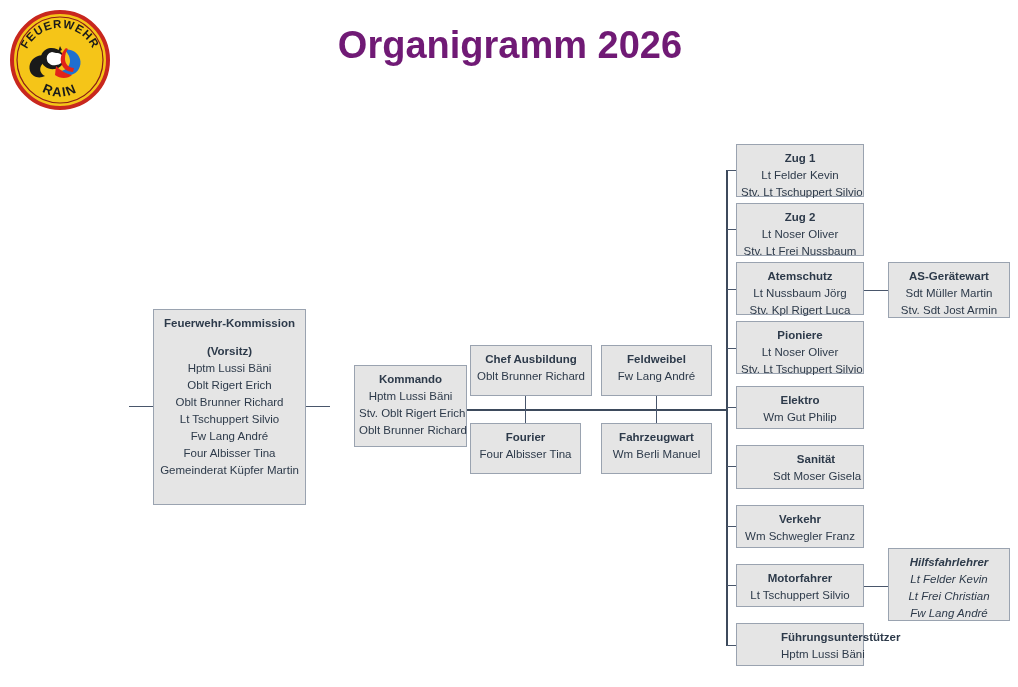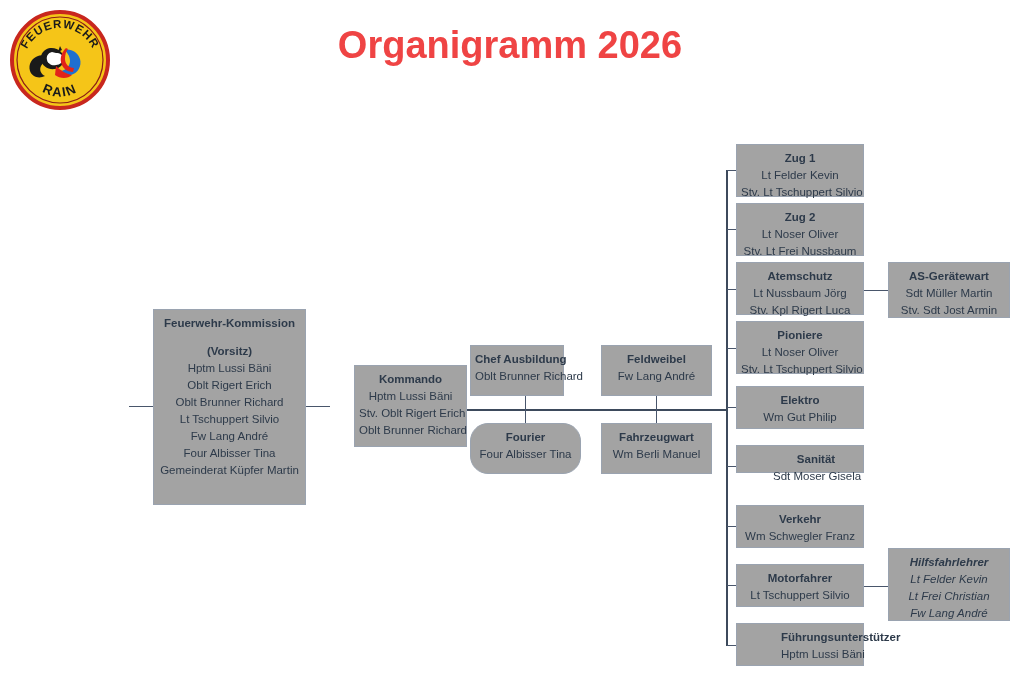--- a/index.html
+++ b/index.html
@@ -30,31 +30,31 @@
 
   
   #title {
     position: absolute;
     left: 150px;
     top: 24px;
     width: 720px;
     text-align: center;
     font-size: 38px;
     font-weight: bold;
-    color: #ef4444;
+    color: #701a75;
     letter-spacing: 0px;
     white-space: nowrap;
   }
 
   
   .node {
     position: absolute;
     box-sizing: border-box;
     border: 1px solid #9aa3b0;
-    background: #a3a3a3;
+    background: #e5e5e5;
     color: #2d3a4a;
     font-size: 11.5px;
     line-height: 17px;
     text-align: center;
     padding: 5px 4px;
     z-index: 3;
   }
   .node .ttl {
     font-weight: bold;
     display: block;
@@ -162,26 +162,26 @@
     <span class="ln">Gemeinderat Küpfer Martin</span>
   </div>
 
   <div class="node" style="left:330px; top:365px; width:113px; height:82px;margin-left:24px;">
     <span class="ttl">Kommando</span>
     <span class="ln">Hptm Lussi Bäni</span>
     <span class="ln">Stv. Oblt Rigert Erich</span>
     <span class="ln">Oblt Brunner Richard</span>
   </div>
 
-  <div class="node" style="left:470px; top:345px; width:94px; height:51px;">
+  <div class="node" style="left:470px; top:345px; width:122px; height:51px;">
     <span class="ttl">Chef Ausbildung</span>
     <span class="ln">Oblt Brunner Richard</span>
   </div>
 
-  <div class="node" style="left:470px; top:423px; width:111px; height:51px;border-radius:18px;">
+  <div class="node" style="left:470px; top:423px; width:111px; height:51px;">
     <span class="ttl">Fourier</span>
     <span class="ln">Four Albisser Tina</span>
   </div>
 
   <div class="node" style="left:601px; top:345px; width:111px; height:51px;">
     <span class="ttl">Feldweibel</span>
     <span class="ln">Fw Lang André</span>
   </div>
 
   <div class="node" style="left:601px; top:423px; width:111px; height:51px;">
@@ -217,21 +217,21 @@
     <span class="ttl">Pioniere</span>
     <span class="ln">Lt Noser Oliver</span>
     <span class="ln">Stv. Lt Tschuppert Silvio</span>
   </div>
 
   <div class="node" style="left:736px; top:386px; width:128px; height:43px;">
     <span class="ttl">Elektro</span>
     <span class="ln">Wm Gut Philip</span>
   </div>
 
-  <div class="node" style="left:736px; top:445px; width:128px; height:28px;padding-left:36px;">
+  <div class="node" style="left:736px; top:445px; width:128px; height:44px;padding-left:36px;">
     <span class="ttl">Sanität</span>
     <span class="ln">Sdt Moser Gisela</span>
   </div>
 
   <div class="node" style="left:736px; top:505px; width:128px; height:43px;">
     <span class="ttl">Verkehr</span>
     <span class="ln">Wm Schwegler Franz</span>
   </div>
 
   <div class="node" style="left:736px; top:564px; width:128px; height:43px;">

